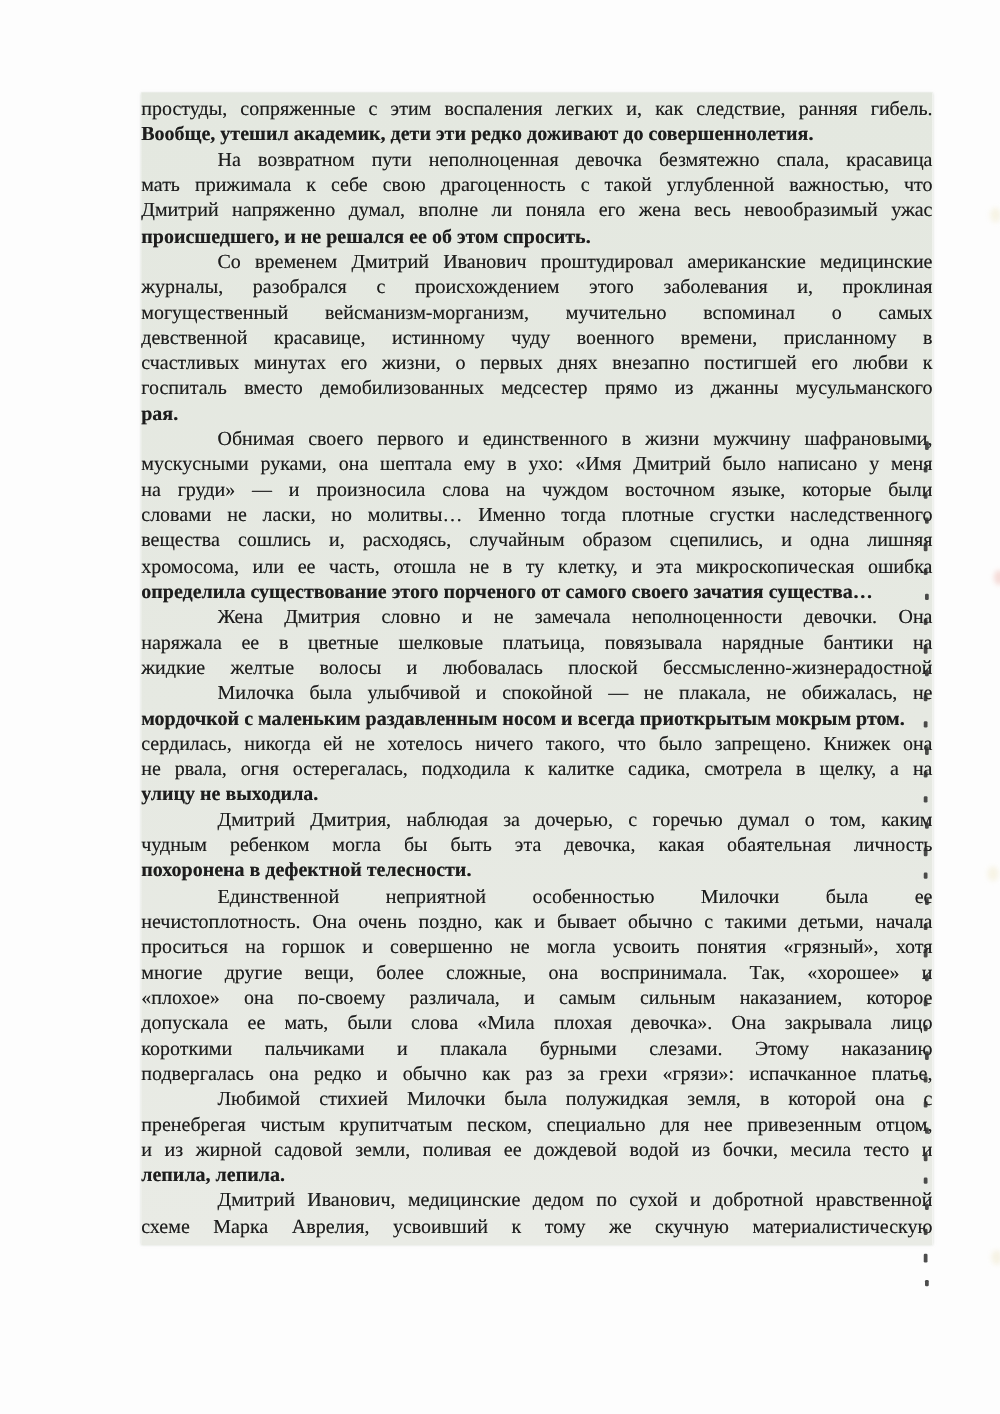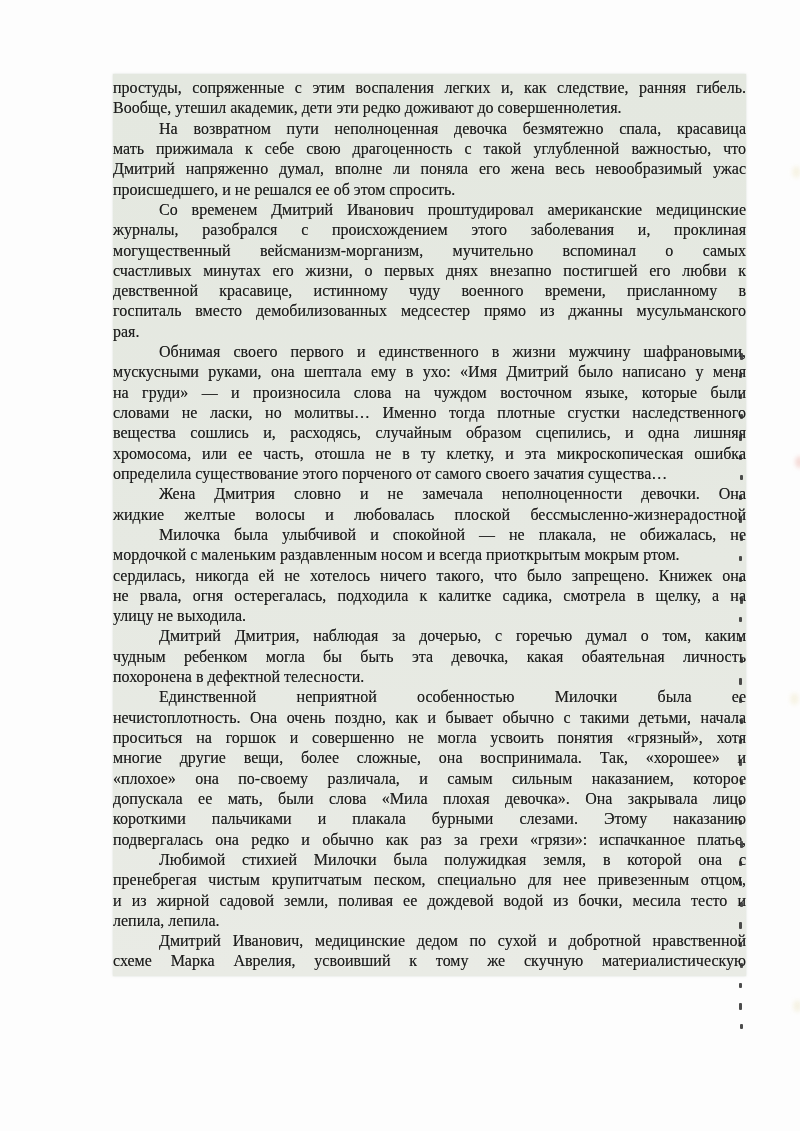--- a/index.html
+++ b/index.html
@@ -33,22 +33,22 @@
     line-height: 20.32px;
     text-shadow: 0 0 0.5px rgba(20,20,20,0.55);
   }
   .line {
     text-align: justify;
     text-align-last: justify;
     white-space: normal;
     height: 20.32px;
     overflow: visible;
   }
-  .line.indent { text-indent: 46px; }
-  .line.endpara { text-align-last: left; }
+  .line.indent { text-indent: 46px; padding-left: 15px; }
+  .line.endpara { text-align-last: left; font-weight: bold; }
   .tick {
     position: absolute;
     width: 3px;
     height: 6px;
     border-radius: 1px;
     opacity: 0.85;
   }
   .speck {
     position: absolute;
     width: 9px;
@@ -65,32 +65,33 @@
   <div class="text-block">
       <div class="line">простуды, сопряженные с этим воспаления легких и, как следствие, ранняя гибель.</div>
       <div class="line endpara">Вообще, утешил академик, дети эти редко доживают до совершеннолетия.</div>
       <div class="line indent">На возвратном пути неполноценная девочка безмятежно спала, красавица</div>
       <div class="line">мать прижимала к себе свою драгоценность с такой углубленной важностью, что</div>
       <div class="line">Дмитрий напряженно думал, вполне ли поняла его жена весь невообразимый ужас</div>
       <div class="line endpara">происшедшего, и не решался ее об этом спросить.</div>
       <div class="line indent">Со временем Дмитрий Иванович проштудировал американские медицинские</div>
       <div class="line">журналы, разобрался с происхождением этого заболевания и, проклиная</div>
       <div class="line">могущественный вейсманизм-морганизм, мучительно вспоминал о самых</div>
+      <div class="line">девственной красавице, истинному чуду военного времени, присланному в</div>
       <div class="line">счастливых минутах его жизни, о первых днях внезапно постигшей его любви к</div>
-      <div class="line">девственной красавице, истинному чуду военного времени, присланному в</div>
       <div class="line">госпиталь вместо демобилизованных медсестер прямо из джанны мусульманского</div>
       <div class="line endpara">рая.</div>
       <div class="line indent">Обнимая своего первого и единственного в жизни мужчину шафрановыми,</div>
       <div class="line">мускусными руками, она шептала ему в ухо: «Имя Дмитрий было написано у меня</div>
       <div class="line">на груди» — и произносила слова на чуждом восточном языке, которые были</div>
       <div class="line">словами не ласки, но молитвы… Именно тогда плотные сгустки наследственного</div>
       <div class="line">вещества сошлись и, расходясь, случайным образом сцепились, и одна лишняя</div>
       <div class="line">хромосома, или ее часть, отошла не в ту клетку, и эта микроскопическая ошибка</div>
       <div class="line endpara">определила существование этого порченого от самого своего зачатия существа…</div>
       <div class="line indent">Жена Дмитрия словно и не замечала неполноценности девочки. Она</div>
+      <div class="line">наряжала ее в цветные шелковые платьица, повязывала нарядные бантики на</div>
       <div class="line">жидкие желтые волосы и любовалась плоской бессмысленно-жизнерадостной</div>
       <div class="line indent">Милочка была улыбчивой и спокойной — не плакала, не обижалась, не</div>
       <div class="line endpara">мордочкой с маленьким раздавленным носом и всегда приоткрытым мокрым ртом.</div>
       <div class="line">сердилась, никогда ей не хотелось ничего такого, что было запрещено. Книжек она</div>
       <div class="line">не рвала, огня остерегалась, подходила к калитке садика, смотрела в щелку, а на</div>
       <div class="line endpara">улицу не выходила.</div>
       <div class="line indent">Дмитрий Дмитрия, наблюдая за дочерью, с горечью думал о том, каким</div>
       <div class="line">чудным ребенком могла бы быть эта девочка, какая обаятельная личность</div>
       <div class="line endpara">похоронена в дефектной телесности.</div>
       <div class="line indent">Единственной неприятной особенностью Милочки была ее</div>

